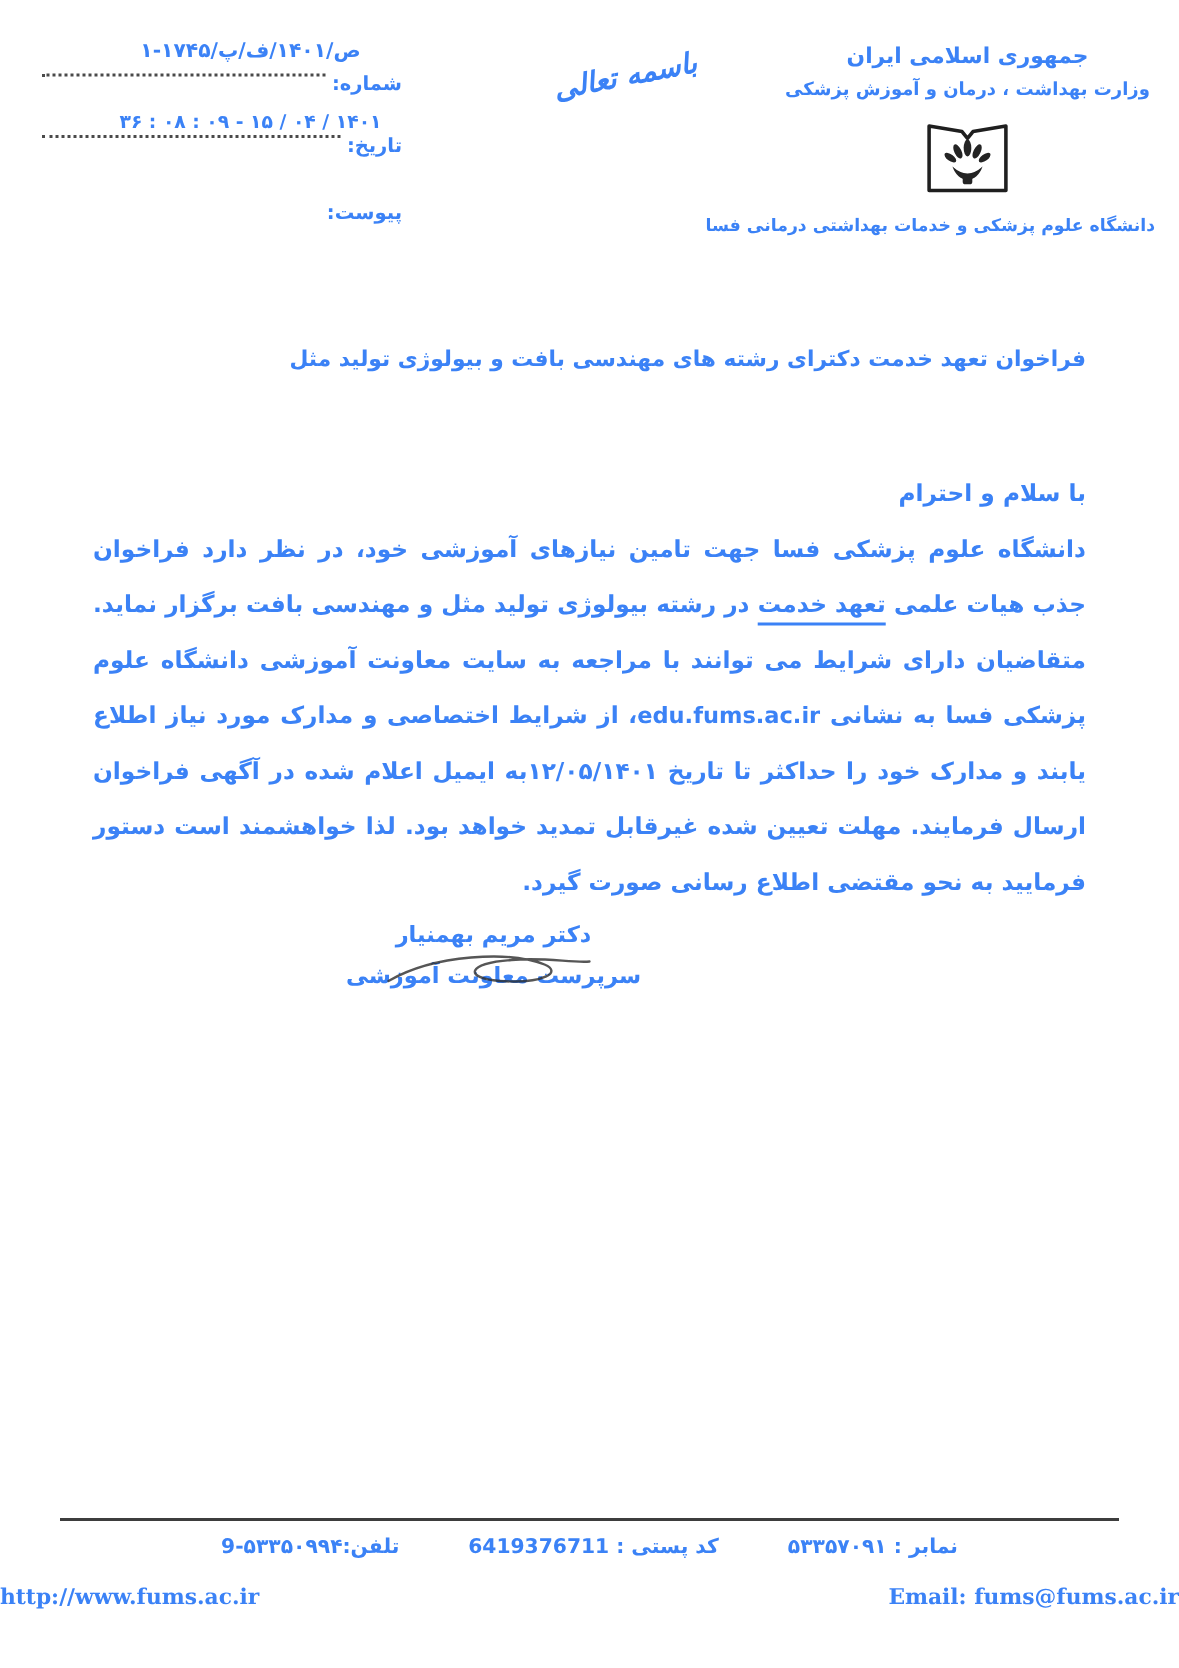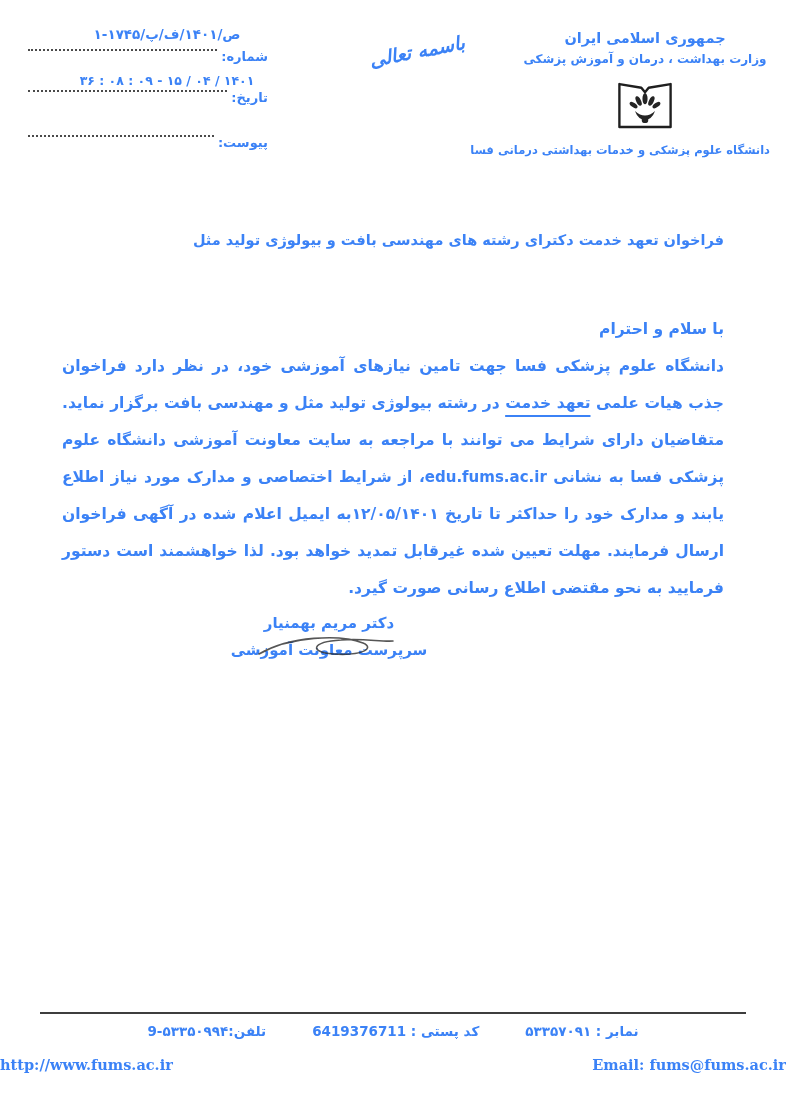--- a/index.html
+++ b/index.html
@@ -10,21 +10,21 @@
   }
 
   
   .hdr-left { position:absolute; left:28px; top:26px; width:240px; direction:rtl; font-weight:bold; }
   .hl-val  { font-size:13.5px; text-align:center; padding-left:38px; white-space:nowrap; }
   .hl-val.ref { margin-bottom:7px; }
   .hl-val.dt  { font-size:12.5px; margin-top:5px; margin-bottom:2px; }
   .hl-row  { display:flex; align-items:flex-start; gap:4px; height:19px; }
   .hl-label{ font-size:13px; }
   .hl-dots { flex:1; border-bottom:2px dotted #4a4a4a; margin-bottom:3px; }
-  .hl-row.attach { margin-top:26px; }
+  .hl-row.attach { margin-top:26px;flex-direction:column; }
 
   
   .hdr-center {
     position:absolute; left:350px; top:40px; width:134px; text-align:center;
     font-size:19px; font-weight:bold; font-style:italic;
     transform:rotate(-11deg); letter-spacing:1px;
   }
 
   
   .hdr-right { position:absolute; right:16px; top:30px; width:250px; direction:rtl; text-align:center; font-weight:bold; }

